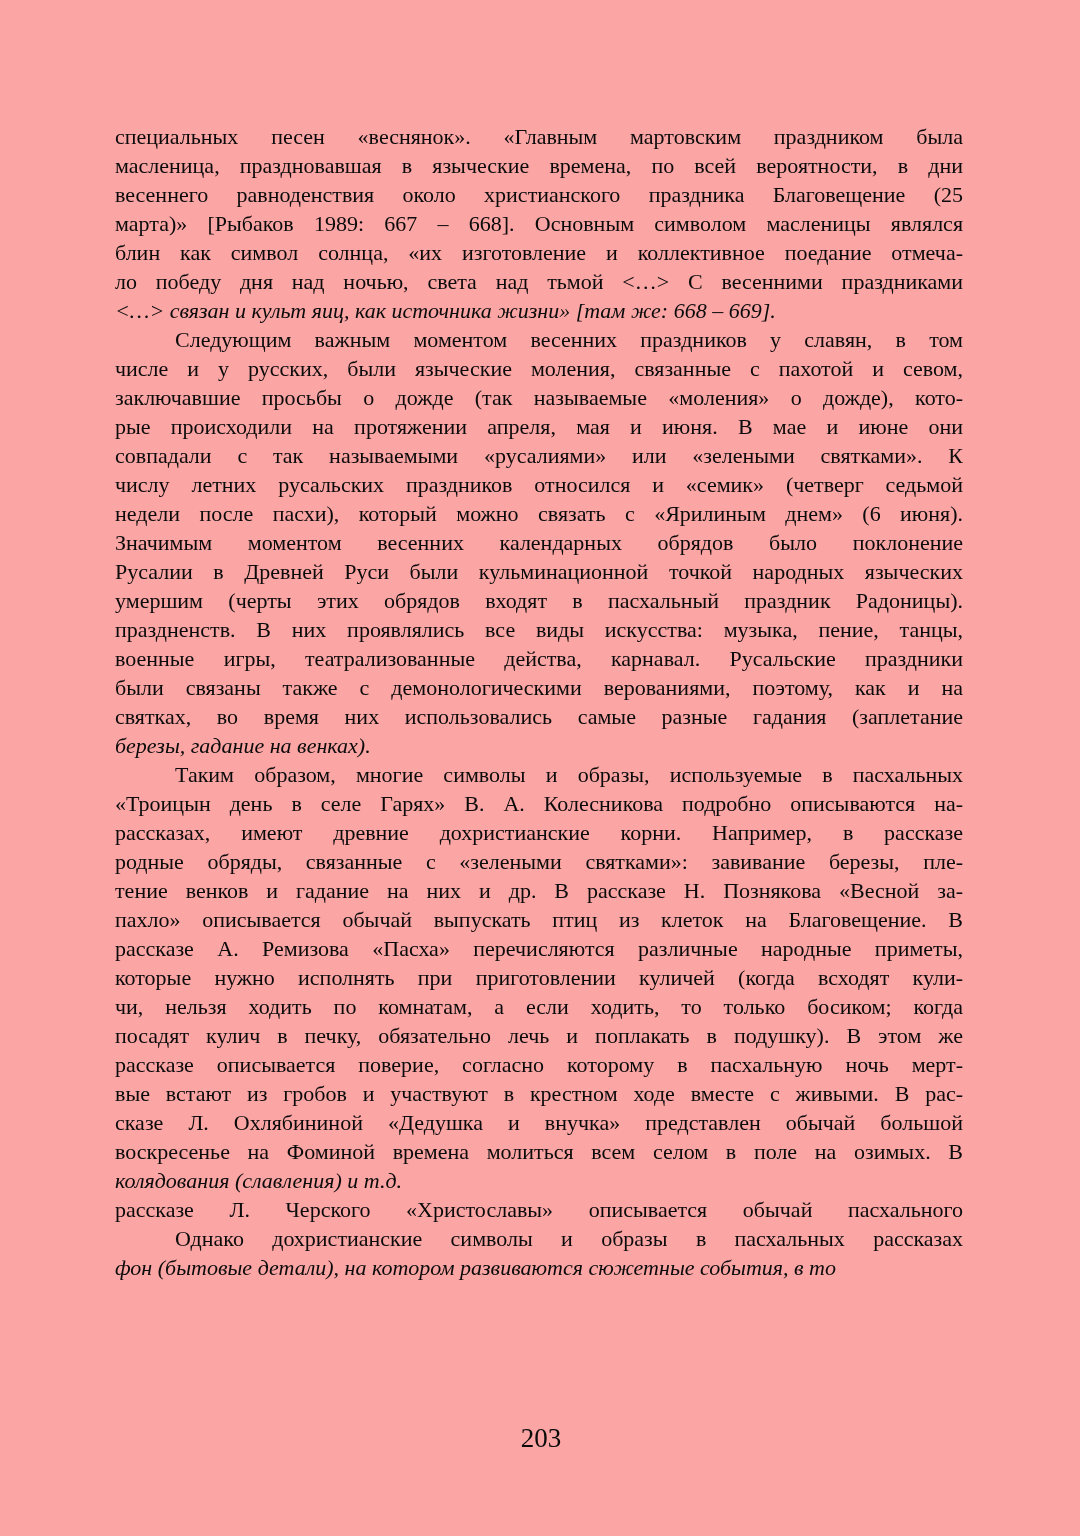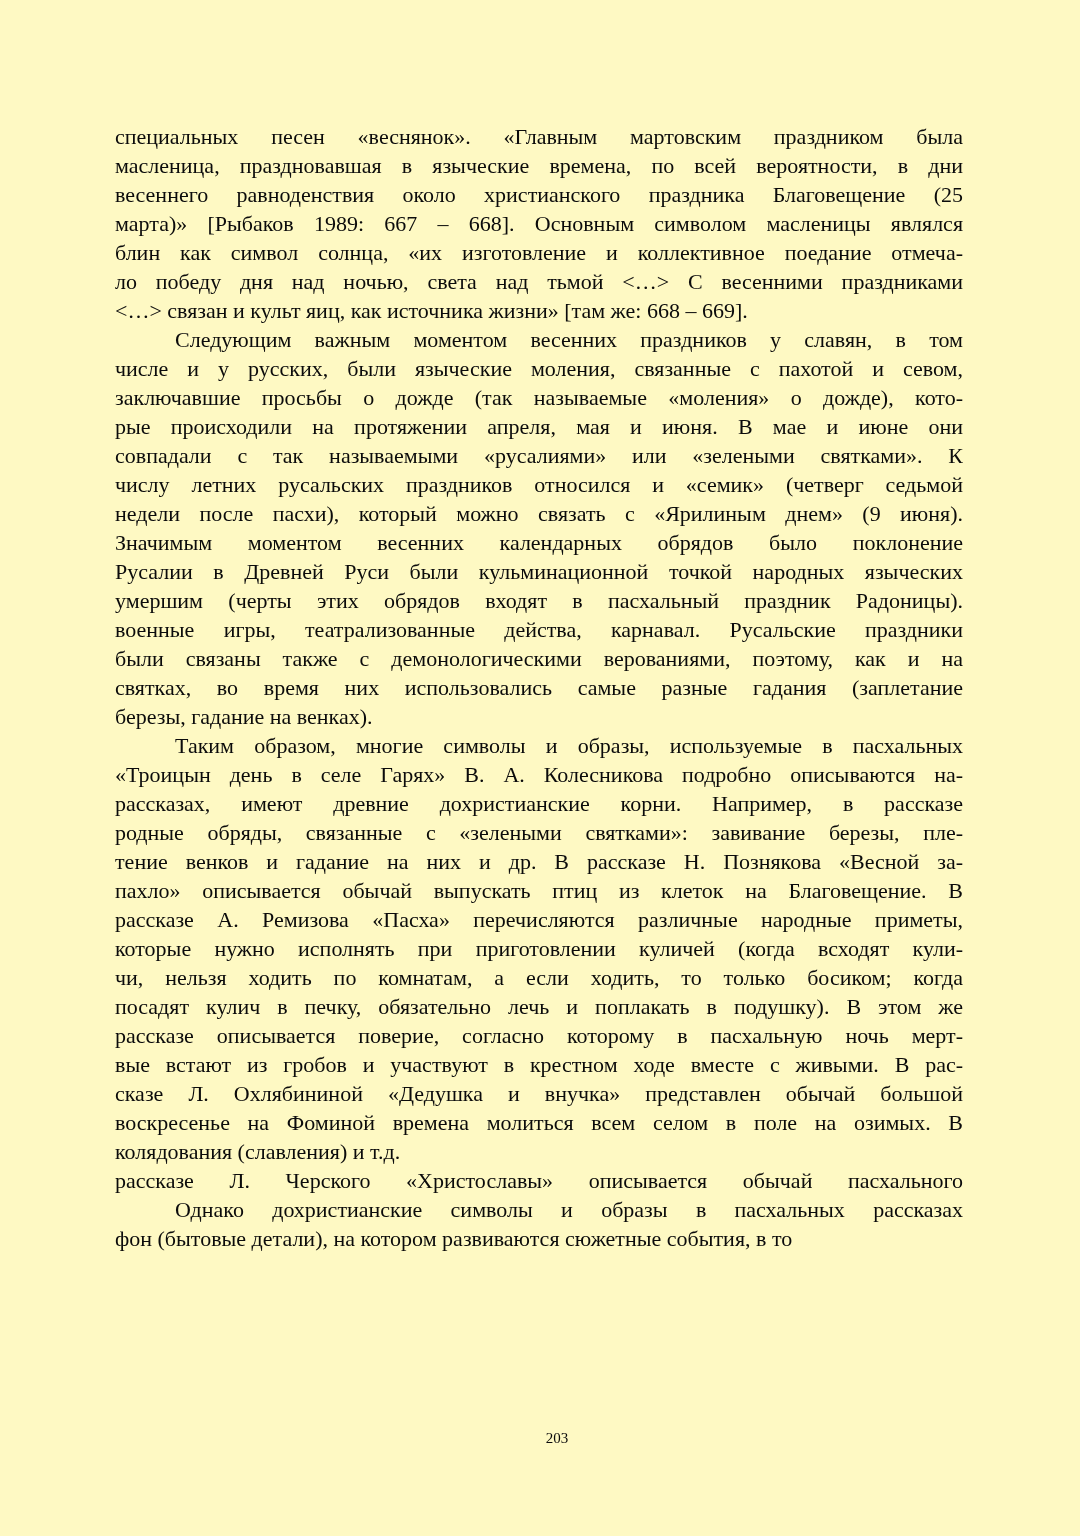--- a/index.html
+++ b/index.html
@@ -5,21 +5,21 @@
   * { margin: 0; padding: 0; box-sizing: border-box; }
   html, body {
     width: 1080px;
     height: 1536px;
     background: #ffffff;
   }
   .page {
     position: relative;
     width: 1080px;
     height: 1536px;
-    background: #fef9c3;
+    background: #fca5a5;
     color: #0b0b0b;
     font-family: "Liberation Serif", "DejaVu Serif", serif;
     overflow: hidden;
   }
   .text-body {
     position: absolute;
     left: 115px;
     top: 122px;
     width: 848px;
     font-size: 22px;
@@ -27,31 +27,32 @@
   }
   .para { margin: 0; }
   .line {
     text-align: justify;
     text-align-last: justify;
     white-space: normal;
   }
   .line.last {
     text-align: left;
     text-align-last: left;
+    font-style: italic;
   }
   .line.indent {
     text-indent: 60px;
   }
   .page-number {
     position: absolute;
     top: 1424px;
-    left: 133px;
+    left: 117px;
     width: 848px;
     text-align: center;
-    font-size: 15px;
+    font-size: 27px;
     line-height: 29px;
   }
 </style>
 </head>
 <body>
 
 <div class="page">
   <div class="text-body">
 
   <div class="para">
@@ -63,24 +64,25 @@
         <div class="line">ло победу дня над ночью, света над тьмой &lt;…&gt; С весенними праздниками</div>
         <div class="line last">&lt;…&gt; связан и культ яиц, как источника жизни» [там же: 668 – 669].</div>
       </div>
       <div class="para">
         <div class="line indent">Следующим важным моментом весенних праздников у славян, в том</div>
         <div class="line">числе и у русских, были языческие моления, связанные с пахотой и севом,</div>
         <div class="line">заключавшие просьбы о дожде (так называемые «моления» о дожде), кото-</div>
         <div class="line">рые происходили на протяжении апреля, мая и июня. В мае и июне они</div>
         <div class="line">совпадали с так называемыми «русалиями» или «зелеными святками». К</div>
         <div class="line">числу летних русальских праздников относился и «семик» (четверг седьмой</div>
-        <div class="line">недели после пасхи), который можно связать с «Ярилиным днем» (9 июня).</div>
+        <div class="line">недели после пасхи), который можно связать с «Ярилиным днем» (6 июня).</div>
         <div class="line">Значимым моментом весенних календарных обрядов было поклонение</div>
         <div class="line">Русалии в Древней Руси были кульминационной точкой народных языческих</div>
         <div class="line">умершим (черты этих обрядов входят в пасхальный праздник Радоницы).</div>
+        <div class="line">праздненств. В них проявлялись все виды искусства: музыка, пение, танцы,</div>
         <div class="line">военные игры, театрализованные действа, карнавал. Русальские праздники</div>
         <div class="line">были связаны также с демонологическими верованиями, поэтому, как и на</div>
         <div class="line">святках, во время них использовались самые разные гадания (заплетание</div>
         <div class="line last">березы, гадание на венках).</div>
       </div>
       <div class="para">
         <div class="line indent">Таким образом, многие символы и образы, используемые в пасхальных</div>
         <div class="line">«Троицын день в селе Гарях» В. А. Колесникова подробно описываются на-</div>
         <div class="line">рассказах, имеют древние дохристианские корни. Например, в рассказе</div>
         <div class="line">родные обряды, связанные с «зелеными святками»: завивание березы, пле-</div>

